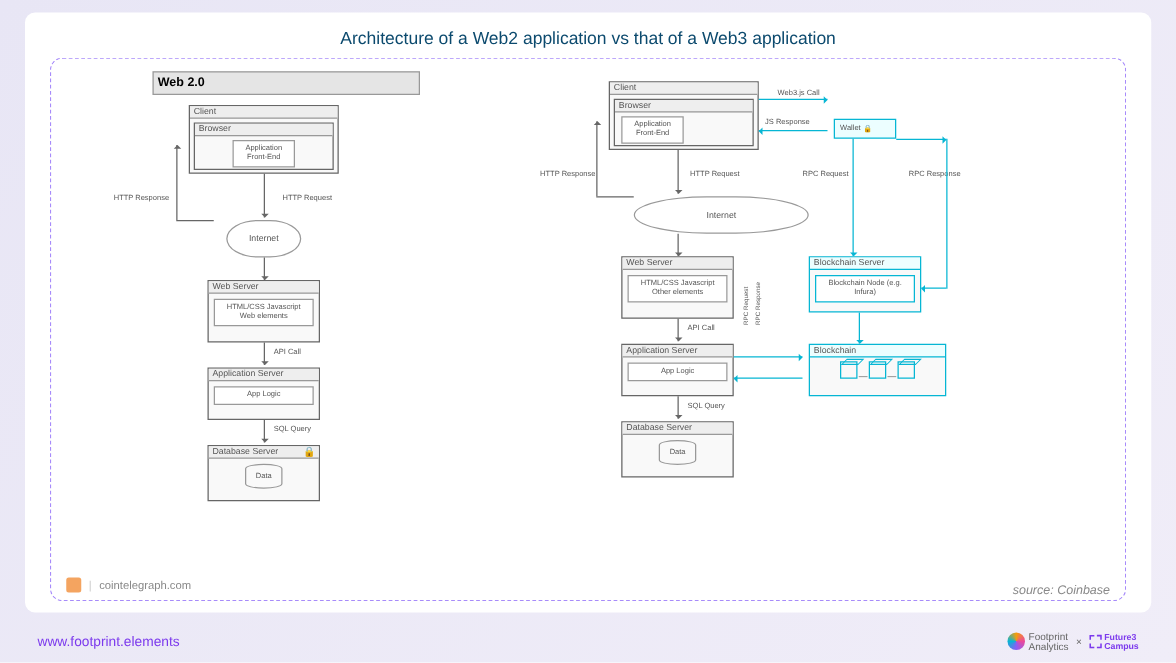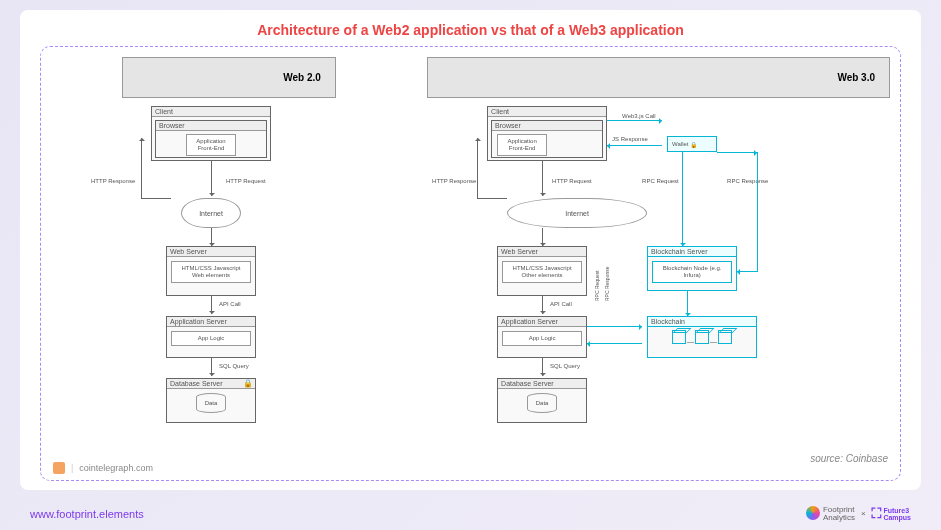--- a/index.html
+++ b/index.html
@@ -1,22 +1,22 @@
 <!DOCTYPE html>
 <html><head>
 <meta charset="utf-8">
 <style>
 *{box-sizing:border-box;margin:0;padding:0;}
 body{width:941px;height:530px;background:linear-gradient(135deg,#e8e6f5 0%,#f0edf8 100%);font-family:Arial,sans-serif;position:relative;}
 .main-card{position:absolute;top:10px;left:20px;right:20px;bottom:40px;background:#fff;border-radius:8px;padding:12px 20px;}
-.title{text-align:center;color:#ef4444;font-size:14px;font-weight:700;margin-bottom:8px;}
+.title{text-align:center;color:#0c4a6e;font-size:14px;font-weight:400;margin-bottom:8px;}
 .dashed-border{border:1px dashed #a78bfa;border-radius:10px;padding:10px;position:relative;height:435px;}
 .columns{display:flex;gap:20px;height:100%;}
 .col{flex:1;position:relative;}
-.col-header{background:#e5e5e5;text-align:right;font-size:10px;font-weight:bold;padding:14px;border:1px solid #999;}
+.col-header{background:#e5e5e5;text-align:left;font-size:10px;font-weight:bold;padding:3px;border:1px solid #999;}
 .col2 .col-header{width:100%;}
 .diagram{position:relative;height:380px;font-size:7px;color:#555;}
 .box{position:absolute;border:1px solid #666;background:#f9f9f9;}
 .box-title{font-size:7px;padding:1px 3px;border-bottom:1px solid #999;background:#eee;}
 .inner-box{border:1px solid #999;background:#fff;margin:4px;padding:3px;text-align:center;font-size:6px;line-height:1.2;}
 .cloud{position:absolute;border:1px solid #999;border-radius:50%/60%;background:#fff;display:flex;align-items:center;justify-content:center;font-size:7px;}
 .label{position:absolute;font-size:6px;color:#555;}
 .arrow{position:absolute;background:#666;}
 .arrow-v{width:1px;}
 .arrow-h{height:1px;}
@@ -30,21 +30,21 @@
 .blue-arrow{background:#06b6d4;}
 .blue-arrow.arrow-down::after{border-top-color:#06b6d4;}
 .blue-arrow.arrow-right::after{border-left-color:#06b6d4;}
 .blue-arrow.arrow-left::after{border-right-color:#06b6d4;}
 .cylinder{width:30px;height:20px;border:1px solid #999;border-radius:50%/20%;margin:4px auto;position:relative;display:flex;align-items:center;justify-content:center;font-size:6px;}
 .lock{position:absolute;font-size:8px;}
 .cube{display:inline-block;width:14px;height:14px;border:1px solid #06b6d4;margin:0 1px;position:relative;}
 .cube::before{content:'';position:absolute;top:-3px;left:2px;width:12px;height:3px;border:1px solid #06b6d4;transform:skewX(-45deg);}
 .attribution{position:absolute;bottom:6px;left:12px;display:flex;align-items:center;gap:6px;font-size:9px;color:#888;}
 .attribution-icon{width:12px;height:12px;background:#f4a460;border-radius:2px;}
-.source{position:absolute;bottom:16px;right:12px;font-size:10px;font-style:italic;color:#888;}
+.source{position:absolute;bottom:2px;right:12px;font-size:10px;font-style:italic;color:#888;}
 .footer{position:absolute;bottom:8px;left:30px;right:30px;display:flex;justify-content:space-between;align-items:center;font-size:11px;}
 .footer-url{color:#7c3aed;}
 .footer-logos{display:flex;align-items:center;gap:6px;font-size:8px;color:#666;}
 .logo-fp{display:flex;align-items:flex-start;gap:3px;}
 .logo-fp-icon{width:14px;height:14px;border-radius:50%;background:conic-gradient(#f59e0b,#ec4899,#8b5cf6,#06b6d4,#f59e0b);}
 .logo-f3{display:flex;align-items:center;gap:2px;color:#7c3aed;font-weight:bold;}
 .logo-f3-icon{font-size:14px;color:#7c3aed;}
 .wallet-box{position:absolute;border:1px solid #06b6d4;background:#ecfeff;padding:2px 4px;font-size:6px;display:flex;align-items:center;gap:2px;}
 </style>
 </head>
@@ -98,21 +98,20 @@
             <div class="box-title">Database Server</div>
             <span class="lock" style="top:0;right:2px;">🔒</span>
             <div class="cylinder">
                 <span>Data</span>
               </div>
           </div>
         </div>
       </div>
 
       <div class="col col2" style="flex:1.3;">
-        <div class="col-header">Web 3.0</div>
         <div class="diagram">
 
           <div class="box" style="top:8px;left:60px;width:120px;height:55px;">
             <div class="box-title">Client</div>
             <div class="box" style="position:relative;margin:3px;height:38px;">
               <div class="box-title">Browser</div>
               <div class="inner-box" style="width:50px;margin:3px 5px;">Application
 Front-End</div>
             </div>
           </div>

